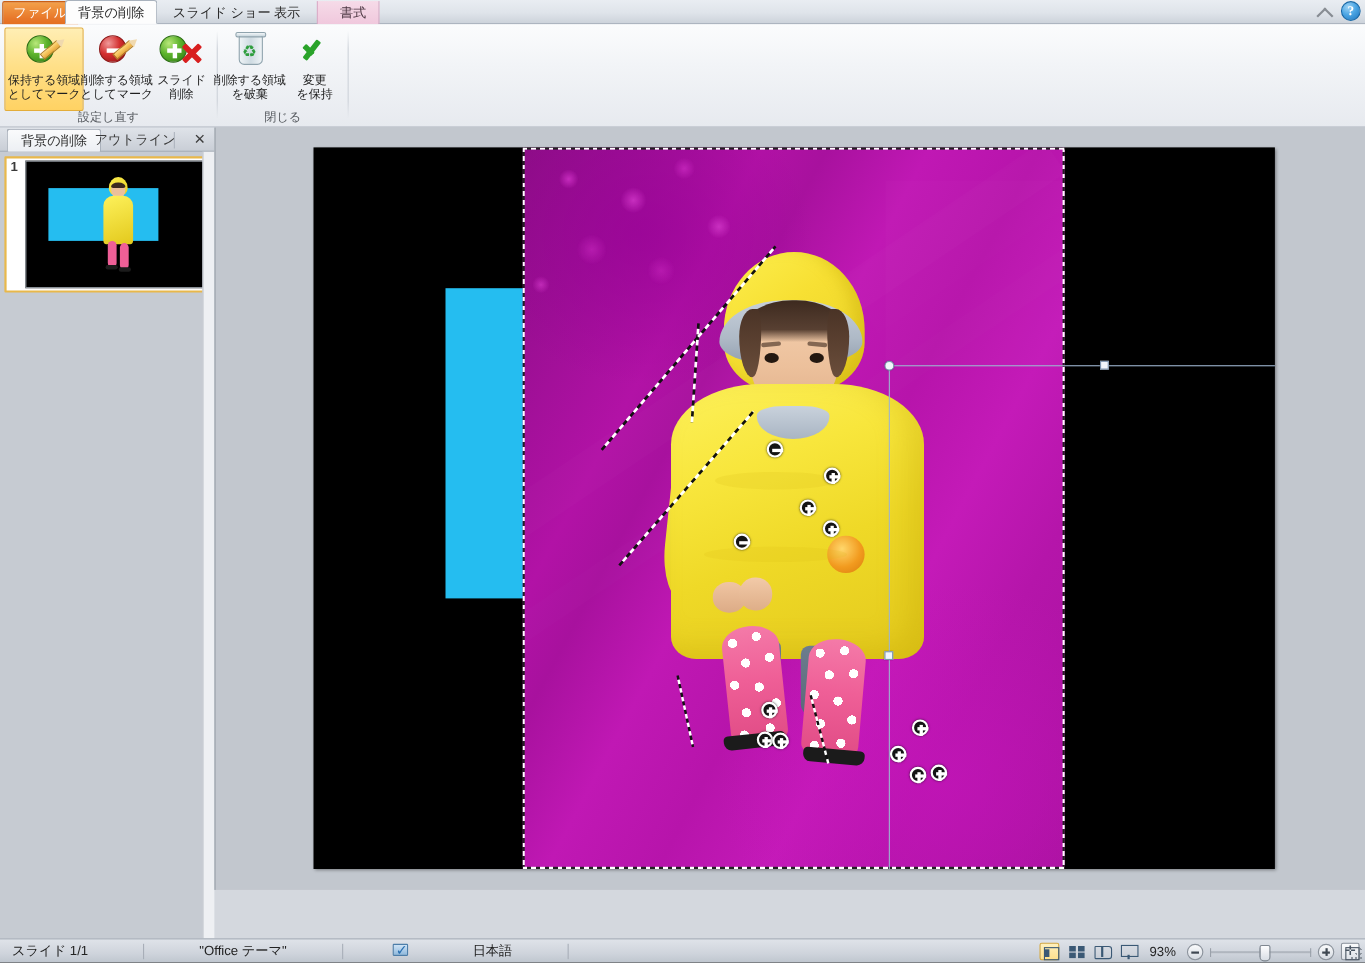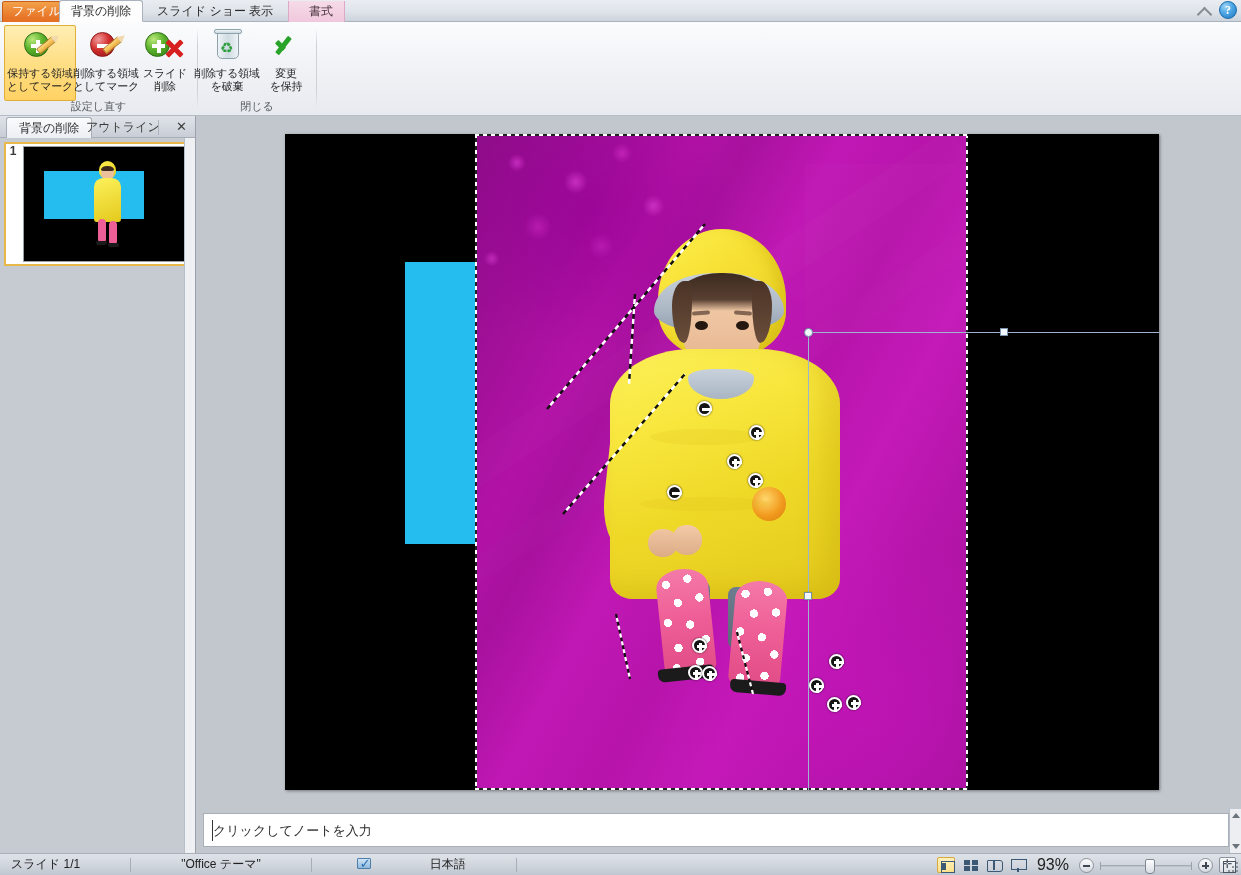--- a/index.html
+++ b/index.html
@@ -426,21 +426,21 @@
       linear-gradient(#3b5975,#3b5975), linear-gradient(#3b5975,#3b5975),
       linear-gradient(#3b5975,#3b5975), linear-gradient(#3b5975,#3b5975);
     background-size:6px 5px; background-repeat:no-repeat;
     background-position:3px 3px, 11px 3px, 3px 9px, 11px 9px;
   }
   .vb-read:before { content:""; position:absolute; left:2px; top:3px; width:14px; height:10px;
      border:1.5px solid #3b5975; border-radius:1px 3px 3px 1px; }
   .vb-read:after { content:""; position:absolute; left:8.2px; top:3px; width:1.5px; height:10px; background:#3b5975; }
   .vb-show:before { content:""; position:absolute; left:2px; top:2px; width:14px;height:9px; border:1.5px solid #3b5975; }
   .vb-show:after { content:""; position:absolute; left:8px; top:11px; width:2px;height:4px; background:#3b5975; }
-  .zoomlbl { font-size:16px; padding:0 4px; }
+  .zoomlbl { font-size:12px; padding:0 4px; }
   .zbtn {
     width:15px;height:15px;border-radius:50%; position:relative;
     background:linear-gradient(to bottom,#fafbfc,#d6dbe2); border:1px solid #8c939c;
   }
   .zbtn:before { content:""; position:absolute; left:3px; top:6px; width:7px;height:2px; background:#3f4852; }
   .zbtn.plus:after { content:""; position:absolute; left:5.5px; top:3.5px; width:2px;height:7px; background:#3f4852; }
   .ztrack { width:92px; height:15px; position:relative; }
   .ztrack:before { content:""; position:absolute; left:0; top:7px; width:92px; height:2px;
      background:linear-gradient(to bottom,#9aa1aa,#c9ced6); }
   .ztick { position:absolute; top:4px; width:1px; height:8px; background:#9aa1aa; }
@@ -671,30 +671,20 @@
         <div class="h circ-h" style="left:-5px;  top:-5px;"></div>
         <div class="h sq-h" style="left:191px; top:-5px;"></div>
 
         <div class="h sq-h" style="left:-5px;  top:259px;"></div>
 
       </div>
 
     </div>
   </div>
 
-  <div class="notes">
-    <div class="notesbox">
-      <div class="notes-caret"></div>
-      <span>クリックしてノートを入力</span>
-    </div>
-    <div class="notes-scroll">
-      <div class="ns-arrow ns-up"></div>
-      <div class="ns-arrow ns-dn"></div>
-    </div>
-  </div>
 
   <div class="status">
     <div class="st-item">スライド 1/1</div>
     <div class="st-div"></div>
     <div class="st-item">"Office テーマ"</div>
     <div class="st-div"></div>
     <div class="st-item" style="padding:0 6px;">
       <span class="spell"><span class="bk"></span><span class="tk">✓</span></span>
     </div>
     <div class="st-item">日本語</div>

